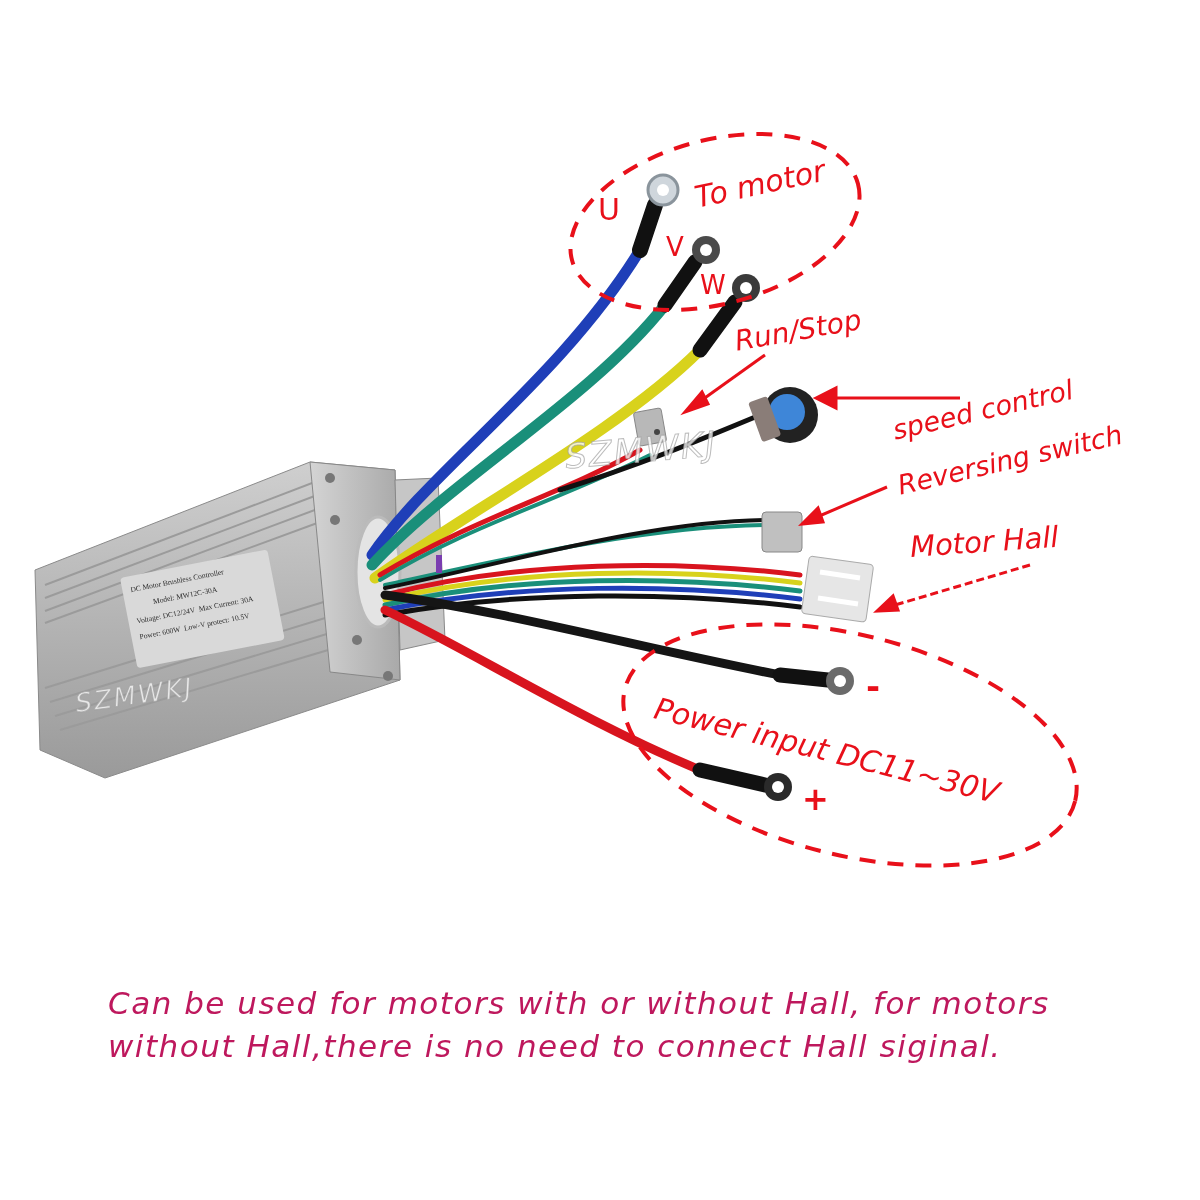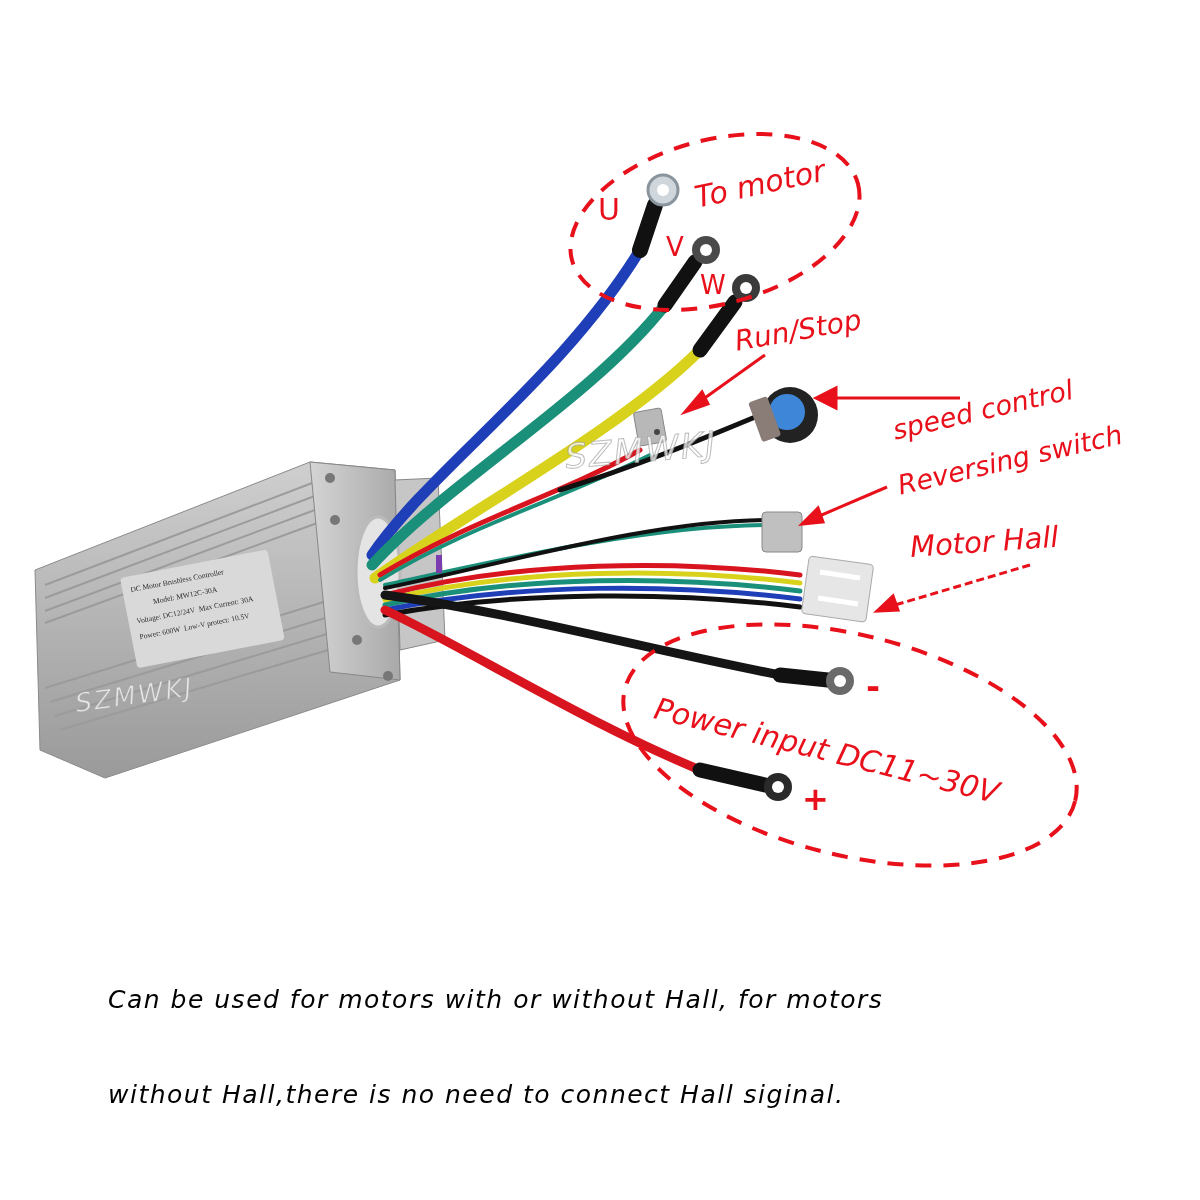--- a/index.html
+++ b/index.html
@@ -1,21 +1,21 @@
 <!DOCTYPE html>
 <html><head>
 <meta charset="utf-8">
 <style>
   html, body { margin:0; padding:0; background:#ffffff; }
   body { width:1200px; height:1200px; position:relative; overflow:hidden;
          font-family:"DejaVu Sans", sans-serif; }
   .canvas { position:absolute; left:0; top:0; width:1200px; height:1200px; }
   .lbl { position:absolute; color:#e8101a; font-family:"DejaVu Sans", sans-serif;
          white-space:nowrap; transform-origin:left center; font-style:italic; }
-  .note { position:absolute; left:108px; color:#000000; font-size:25px;
+  .note { position:absolute; left:108px; color:#be185d; font-size:31px;
           font-family:"DejaVu Sans", sans-serif; font-style:italic; letter-spacing:1.5px;
           white-space:nowrap; }
   .plate { position:absolute; left:120px; top:578px; width:150px; height:92px;
            background:#d9d9d9; border-radius:4px; transform:rotate(-11deg);
            transform-origin:left top; font-family:"Liberation Serif", serif;
            font-size:7.5px; color:#2a2a2a; padding:6px 8px; box-sizing:border-box;
            line-height:16px; }
   .plate div { white-space:nowrap; }
   .wm { position:absolute; font-family:"DejaVu Sans", sans-serif; font-style:italic;
         color:rgba(255,255,255,0.75); font-size:34px; letter-spacing:2px;
@@ -159,15 +159,15 @@
   <div class="lbl" style="left:700px;top:270px;font-size:26px;font-style:normal;">W</div>
   <div class="lbl" style="left:735px;top:325px;font-size:28px;transform:rotate(-10deg);">Run/Stop</div>
   <div class="lbl" style="left:893px;top:415px;font-size:27px;transform:rotate(-13deg);">speed control</div>
   <div class="lbl" style="left:898px;top:470px;font-size:27px;transform:rotate(-13deg);">Reversing switch</div>
   <div class="lbl" style="left:910px;top:530px;font-size:29px;transform:rotate(-4deg);">Motor Hall</div>
   <div class="lbl" style="left:655px;top:690px;font-size:30px;transform:rotate(14deg);">Power input DC11~30V</div>
   <div class="lbl" style="left:866px;top:666px;font-size:34px;font-style:normal;font-weight:bold;">-</div>
   <div class="lbl" style="left:802px;top:780px;font-size:32px;font-style:normal;font-weight:bold;">+</div>
 
   <div class="note" style="top:985px;">Can be used for motors with or without Hall, for motors</div>
-  <div class="note" style="top:1080px;text-align:center;">without Hall,there is no need to connect Hall siginal.</div>
+  <div class="note" style="top:1028px;text-align:center;">without Hall,there is no need to connect Hall siginal.</div>
 
 </div>
 
 </body></html>

